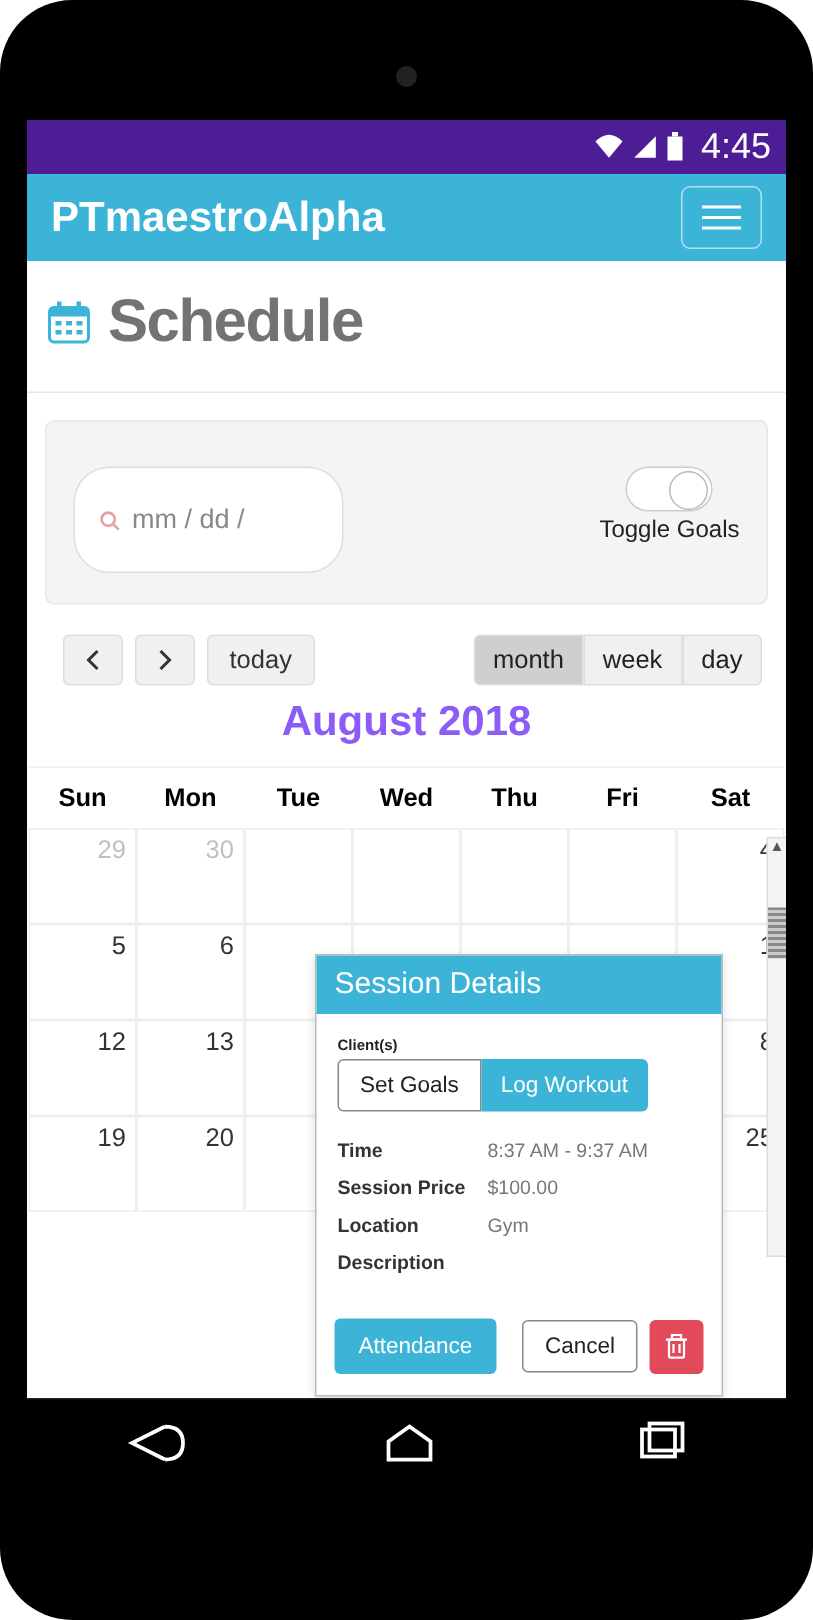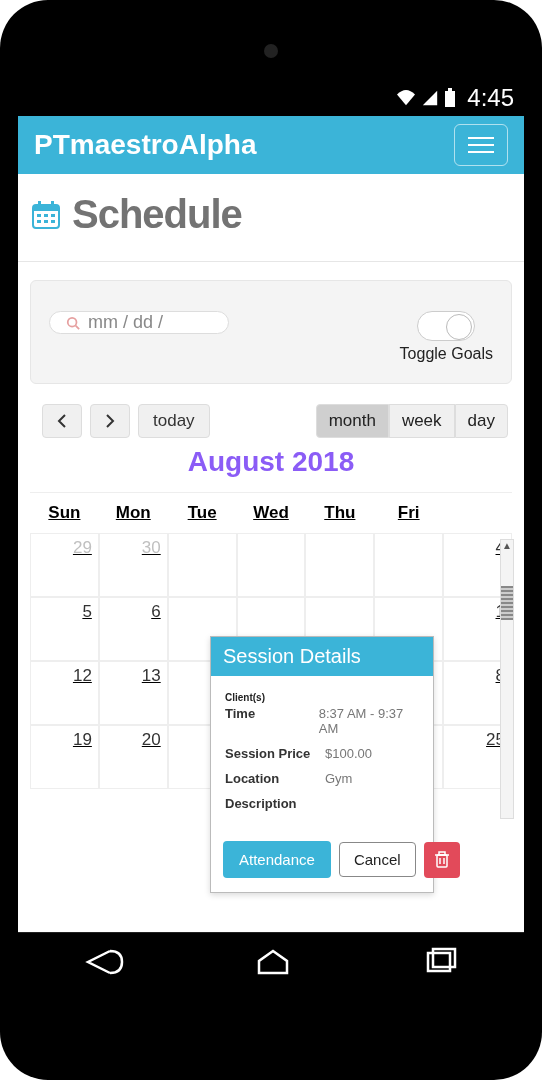--- a/index.html
+++ b/index.html
@@ -17,21 +17,21 @@
     padding: 80px 18px 90px 18px;
   }
   .phone-dot {
     position: absolute; top: 44px; left: 50%; transform: translateX(-50%);
     width: 14px; height: 14px; background: #222; border-radius: 50%;
   }
   .screen {
     background: #fff; width: 100%; height: 100%; position: relative; overflow: hidden;
   }
   .status-bar {
-    background: #000000; color: #fff; height: 36px;
+    background: #4c1d95; color: #fff; height: 36px;
     display: flex; align-items: center; justify-content: flex-end;
     padding: 0 10px; font-size: 22px; gap: 6px;
   }
   .status-icons { display: flex; align-items: center; gap: 4px; }
   .status-time { font-size: 24px; font-weight: 300; margin-left: 4px; }
   .app-header {
     background: #3bb4d8; color: #fff; height: 58px;
     display: flex; align-items: center; justify-content: space-between;
     padding: 0 16px;
   }
@@ -52,21 +52,21 @@
   }
   .page-title { font-size: 40px; font-weight: 800; color: #737373; letter-spacing: -1px; }
   .controls-card {
     margin: 18px 12px 20px 12px;
     background: #f4f4f4; border: 1px solid #e6e6e6; border-radius: 6px;
     padding: 30px 18px 20px 18px;
     display: flex; justify-content: space-between; align-items: flex-start;
   }
   .date-input {
     background: #fff; border: 1px solid #ddd; border-radius: 24px;
-    padding: 0 16px; width: 180px;
+    padding: 24px 16px; width: 180px;
     display: flex; align-items: center; gap: 8px;
     color: #888; font-size: 18px;
   }
   .toggle-col { text-align: center; }
   .toggle {
     width: 58px; height: 30px; border-radius: 16px; background: #fff;
     border: 1px solid #ccc; position: relative; margin: 0 auto 4px auto;
   }
   .toggle::after {
     content: ""; position: absolute; right: 2px; top: 2px;
@@ -93,21 +93,21 @@
     font-size: 17px; color: #222;
   }
   .view-btn:first-child { border-radius: 4px 0 0 4px; }
   .view-btn:last-child { border-radius: 0 4px 4px 0; }
   .view-btn.active { background: #cfcfcf; }
   .month-label {
     text-align: center; font-size: 28px; font-weight: 700; color: #8b5cf6;
     margin-bottom: 14px;
   }
   .calendar {
-    margin: 0 12px; border-top: 1px solid #eee; position: relative; text-decoration: underline;
+    margin: 0 1px; border-top: 1px solid #eee; position: relative;
   }
   .cal-head, .cal-row {
     display: grid; grid-template-columns: repeat(7, 1fr);
   }
   .cal-head > div {
     text-align: center; font-size: 17px; font-weight: 600; padding: 10px 0;
   }
   .cal-row > div {
     border: 1px solid #eee; height: 64px; padding: 4px 6px;
     text-align: right; font-size: 17px; color: #333;
@@ -119,21 +119,21 @@
   }
   .scrollbar-fake .arrow {
     height: 14px; text-align: center; font-size: 10px; color: #555;
   }
   .scrollbar-fake .thumb {
     margin-top: 32px;
     height: 34px; background: repeating-linear-gradient(0deg, #888, #888 2px, #ccc 2px, #ccc 4px);
   }
   
   .popup {
-    position: absolute; left: 192px; top: 556px; width: 224px;
+    position: absolute; left: 192px; top: 556px; width: 272px;
     background: #fff; border: 1px solid #bbb;
     box-shadow: 0 2px 6px rgba(0,0,0,0.15);
     z-index: 50;
   }
   .popup-header {
     background: #3bb4d8; color: #fff; font-size: 20px;
     padding: 8px 12px;
   }
   .popup-body { padding: 16px 14px 10px 14px; }
   .plabel { font-size: 10px; font-weight: 700; color: #222; margin-bottom: 3px; }
@@ -260,20 +260,21 @@
     <div class="month-label">August 2018</div>
 
     <div class="calendar">
       <div class="cal-head" id="cal-head">
           <div>Sun</div>
           <div>Mon</div>
           <div>Tue</div>
           <div>Wed</div>
           <div>Thu</div>
           <div>Fri</div>
+          <div>Sat</div>
         </div>
       <div id="cal-body">
           <div class="cal-row">
             <div class="dim">29</div>
             <div class="dim">30</div>
             <div></div>
             <div></div>
             <div></div>
             <div></div>
             <div>4</div>
@@ -309,20 +310,24 @@
       <div class="scrollbar-fake">
         <div class="arrow">▲</div>
         <div class="thumb"></div>
       </div>
     </div>
 
     <div class="popup">
       <div class="popup-header">Session Details</div>
       <div class="popup-body">
         <div class="plabel">Client(s)</div>
+        <div class="btn-row">
+          <div class="btn-outline">Set Goals</div>
+          <div class="btn-primary">Log Workout</div>
+        </div>
         <div class="detail-row">
             <div class="k">Time</div>
             <div class="v">8:37 AM - 9:37 AM</div>
           </div>
         <div class="detail-row">
             <div class="k">Session Price</div>
             <div class="v">$100.00</div>
           </div>
         <div class="detail-row">
             <div class="k">Location</div>

